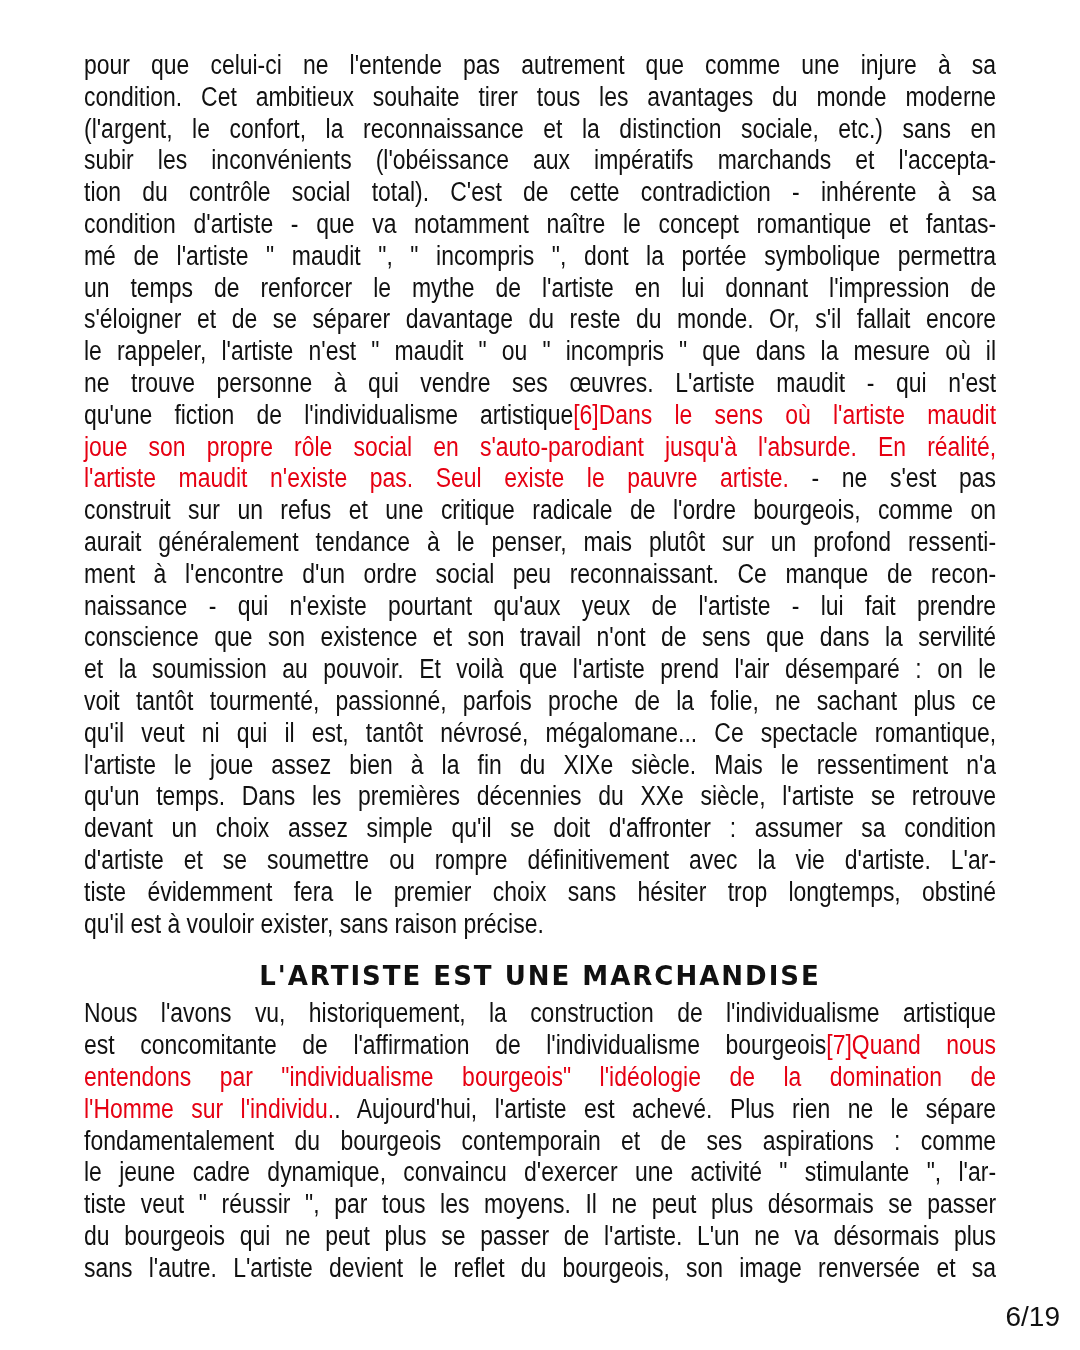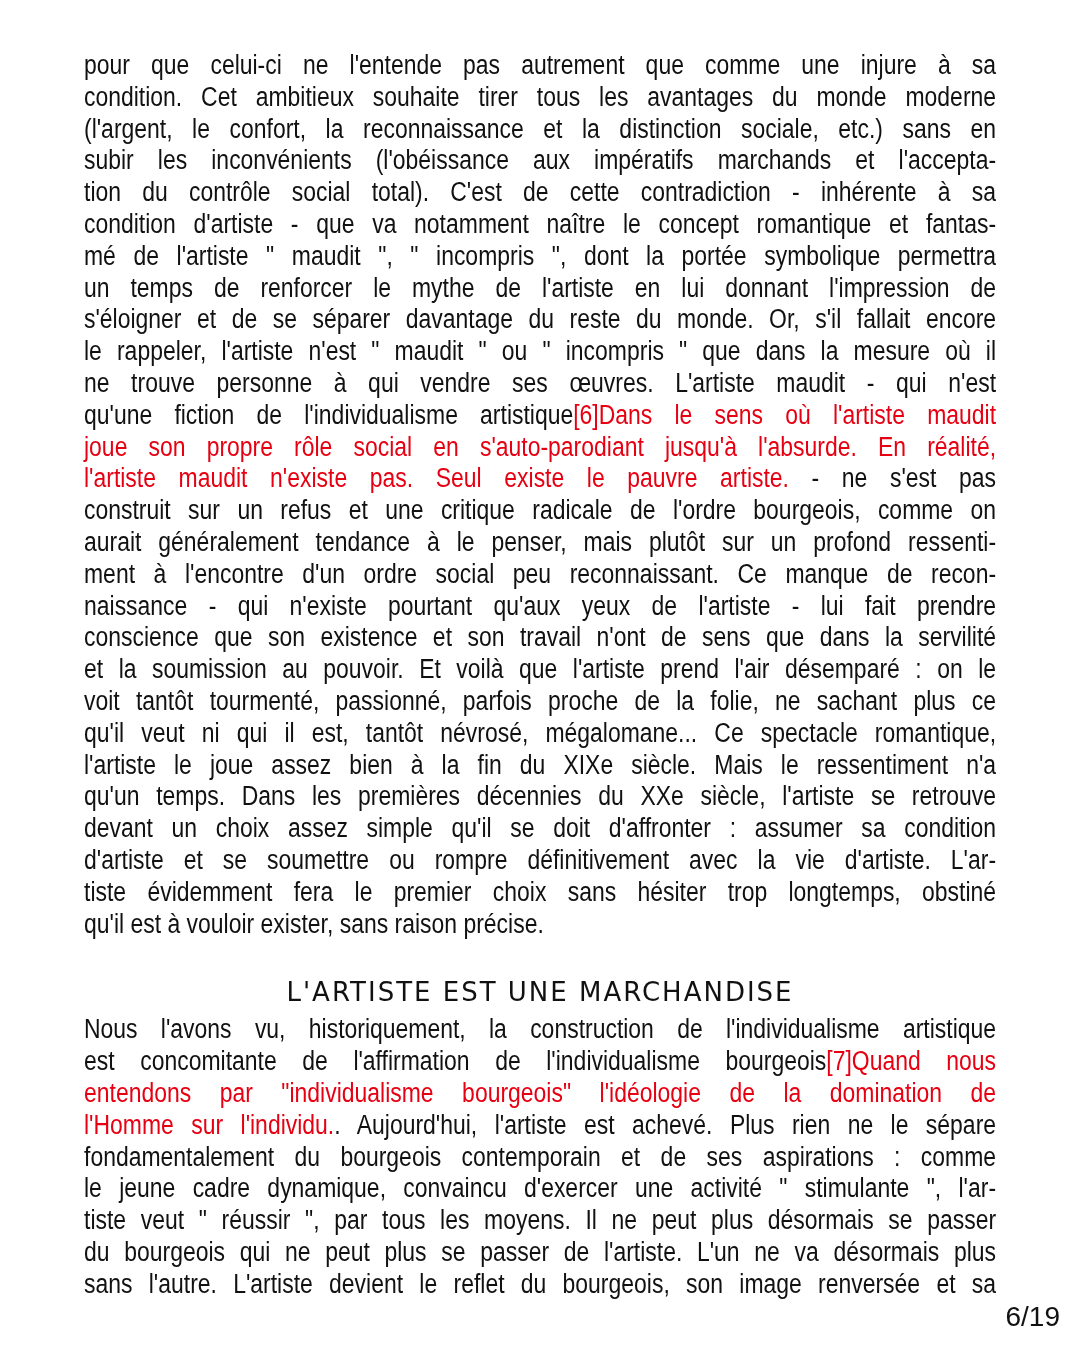--- a/index.html
+++ b/index.html
@@ -34,25 +34,25 @@
   .line {
     text-align: justify;
     text-align-last: justify;
     white-space: normal;
   }
   .line.flush {
     text-align-last: left;
   }
   .red { color: #e60012; }
   .heading {
-    margin: 36px 0 6px 0;
+    margin: 20px 0 6px 0;
     width: 912px;
     text-align: center;
     font-family: cursive, "DejaVu Sans", sans-serif;
-    font-weight: normal;
+    font-weight: bold;
     font-size: 26px;
     line-height: 32px;
     letter-spacing: 2px;
     color: #111111;
   }
   .page-footer {
     position: absolute;
     right: 20px;
     top: 1301px;
     font-size: 28px;

